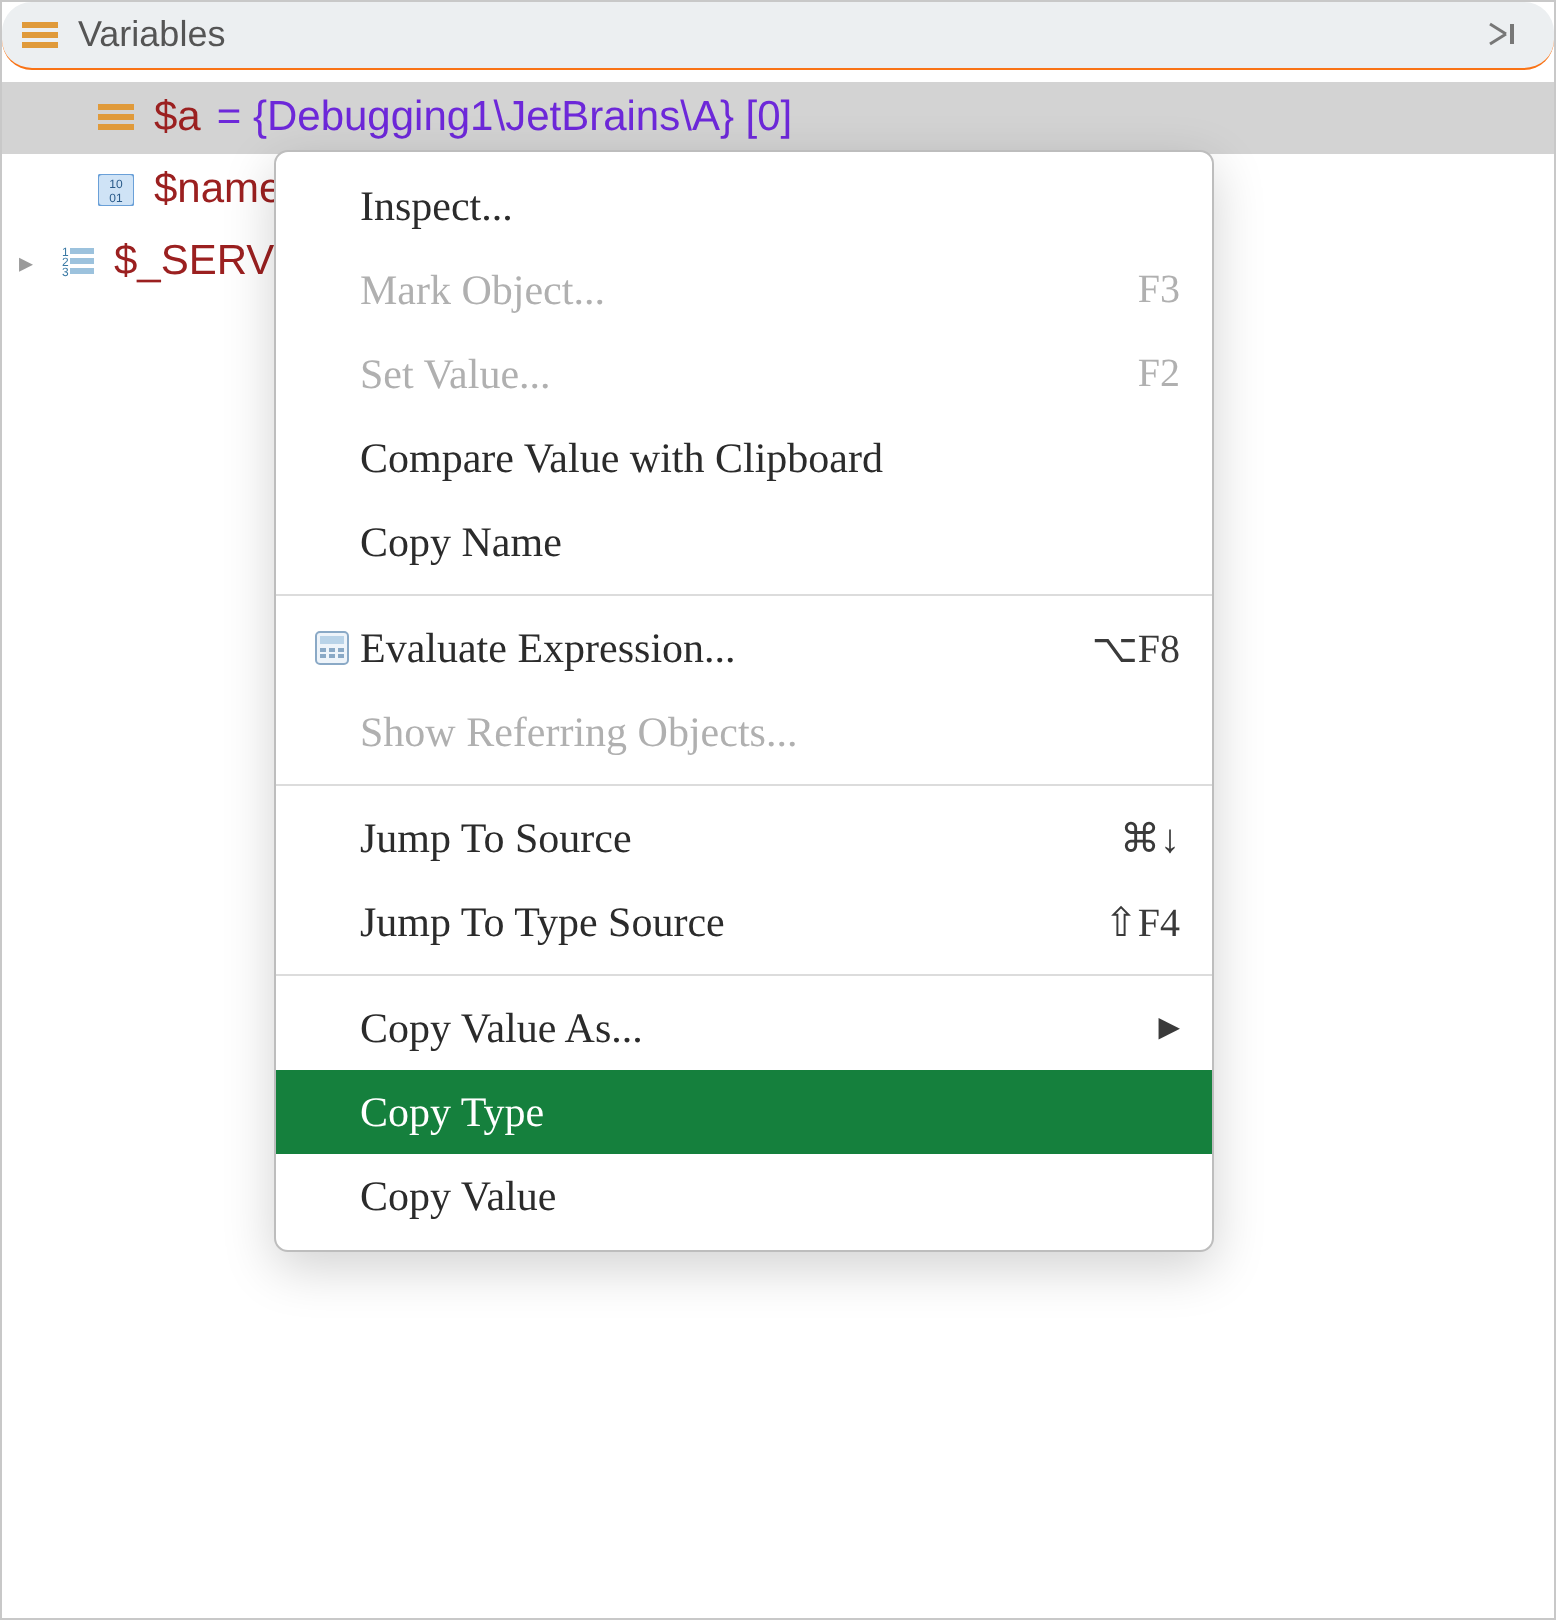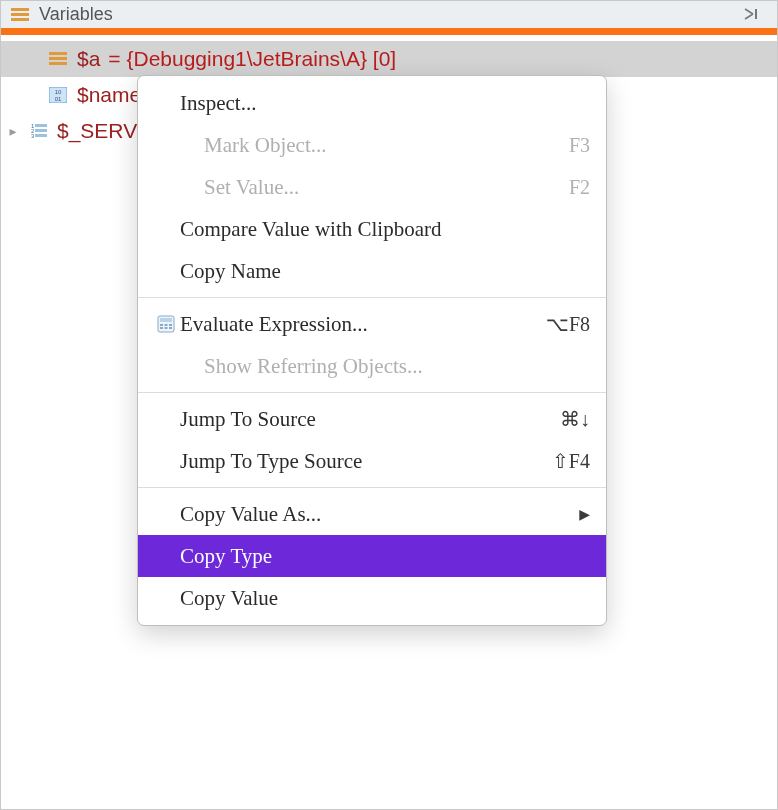--- a/index.html
+++ b/index.html
@@ -10,25 +10,26 @@
     width: 778px;
     height: 810px;
     overflow: hidden;
     position: relative;
     border: 1px solid #c8c8c8;
   }
   
   .panel-header {
     height: 34px;
     background: #eceff1;
-    border-bottom: 7px solid #f97316;
+    border-bottom: 1px solid #f97316;
     display: flex;
     align-items: center;
     padding: 0 10px;
     justify-content: space-between;
+    border-radius: 15px;
   }
   .panel-header-left { display:flex; align-items:center; gap:10px; }
   .panel-title { color:#555; font-size:18px; }
   .hamburger-icon svg { display:block; }
   .minimize-icon { color:#666; font-size:14px; padding:2px 4px; cursor:pointer;}
   
   .vars-area {
     position: relative;
     padding-top: 6px;
   }
@@ -41,21 +42,21 @@
     gap: 8px;
   }
   .var-row.selected {
     background: #d3d3d3;
   }
   .expand-chevron {
     width: 12px; color:#9a9a9a; font-size:14px; display:inline-flex; justify-content:center;
   }
   .node-icon { width:22px; display:inline-flex; justify-content:center; align-items:center;}
   .var-name { color:#9b2020; }
-  .var-val { color:#b91c1c; }
+  .var-val { color:#6d28d9; }
   
   .context-menu {
     position: absolute;
     top: 74px;
     left: 136px;
     width: 470px;
     background: #fff;
     border: 1px solid #bdbdbd;
     border-radius: 7px;
     box-shadow: 0 8px 26px rgba(0,0,0,.18);
@@ -67,23 +68,23 @@
     display:flex;
     align-items:center;
     padding: 0 16px 0 14px;
     font-size: 21px;
     color:#2b2b2b;
     cursor: default;
   }
   .menu-item .mi-icon { width: 28px; display:inline-flex; justify-content:center; align-items:center;}
   .menu-item .mi-label { flex:1; }
   .menu-item .mi-short { color:#3a3a3a; font-size:20px; }
-  .menu-item.disabled { color:#b0b0b0;gap:24px; }
+  .menu-item.disabled { color:#b0b0b0; }
   .menu-item.disabled .mi-short { color:#b0b0b0;margin-left:35px; }
-  .menu-item.highlight { background:#6d28d9; color:#fff; }
+  .menu-item.highlight { background:#15803d; color:#fff; }
   .menu-sep {
     height:1px; background:#dcdcdc; margin:5px 0;
   }
   .submenu-arrow { font-size:14px; color:#3a3a3a;}
 </style>
 </head>
 <body>
 
 <div class="panel-header">
   <div class="panel-header-left">

